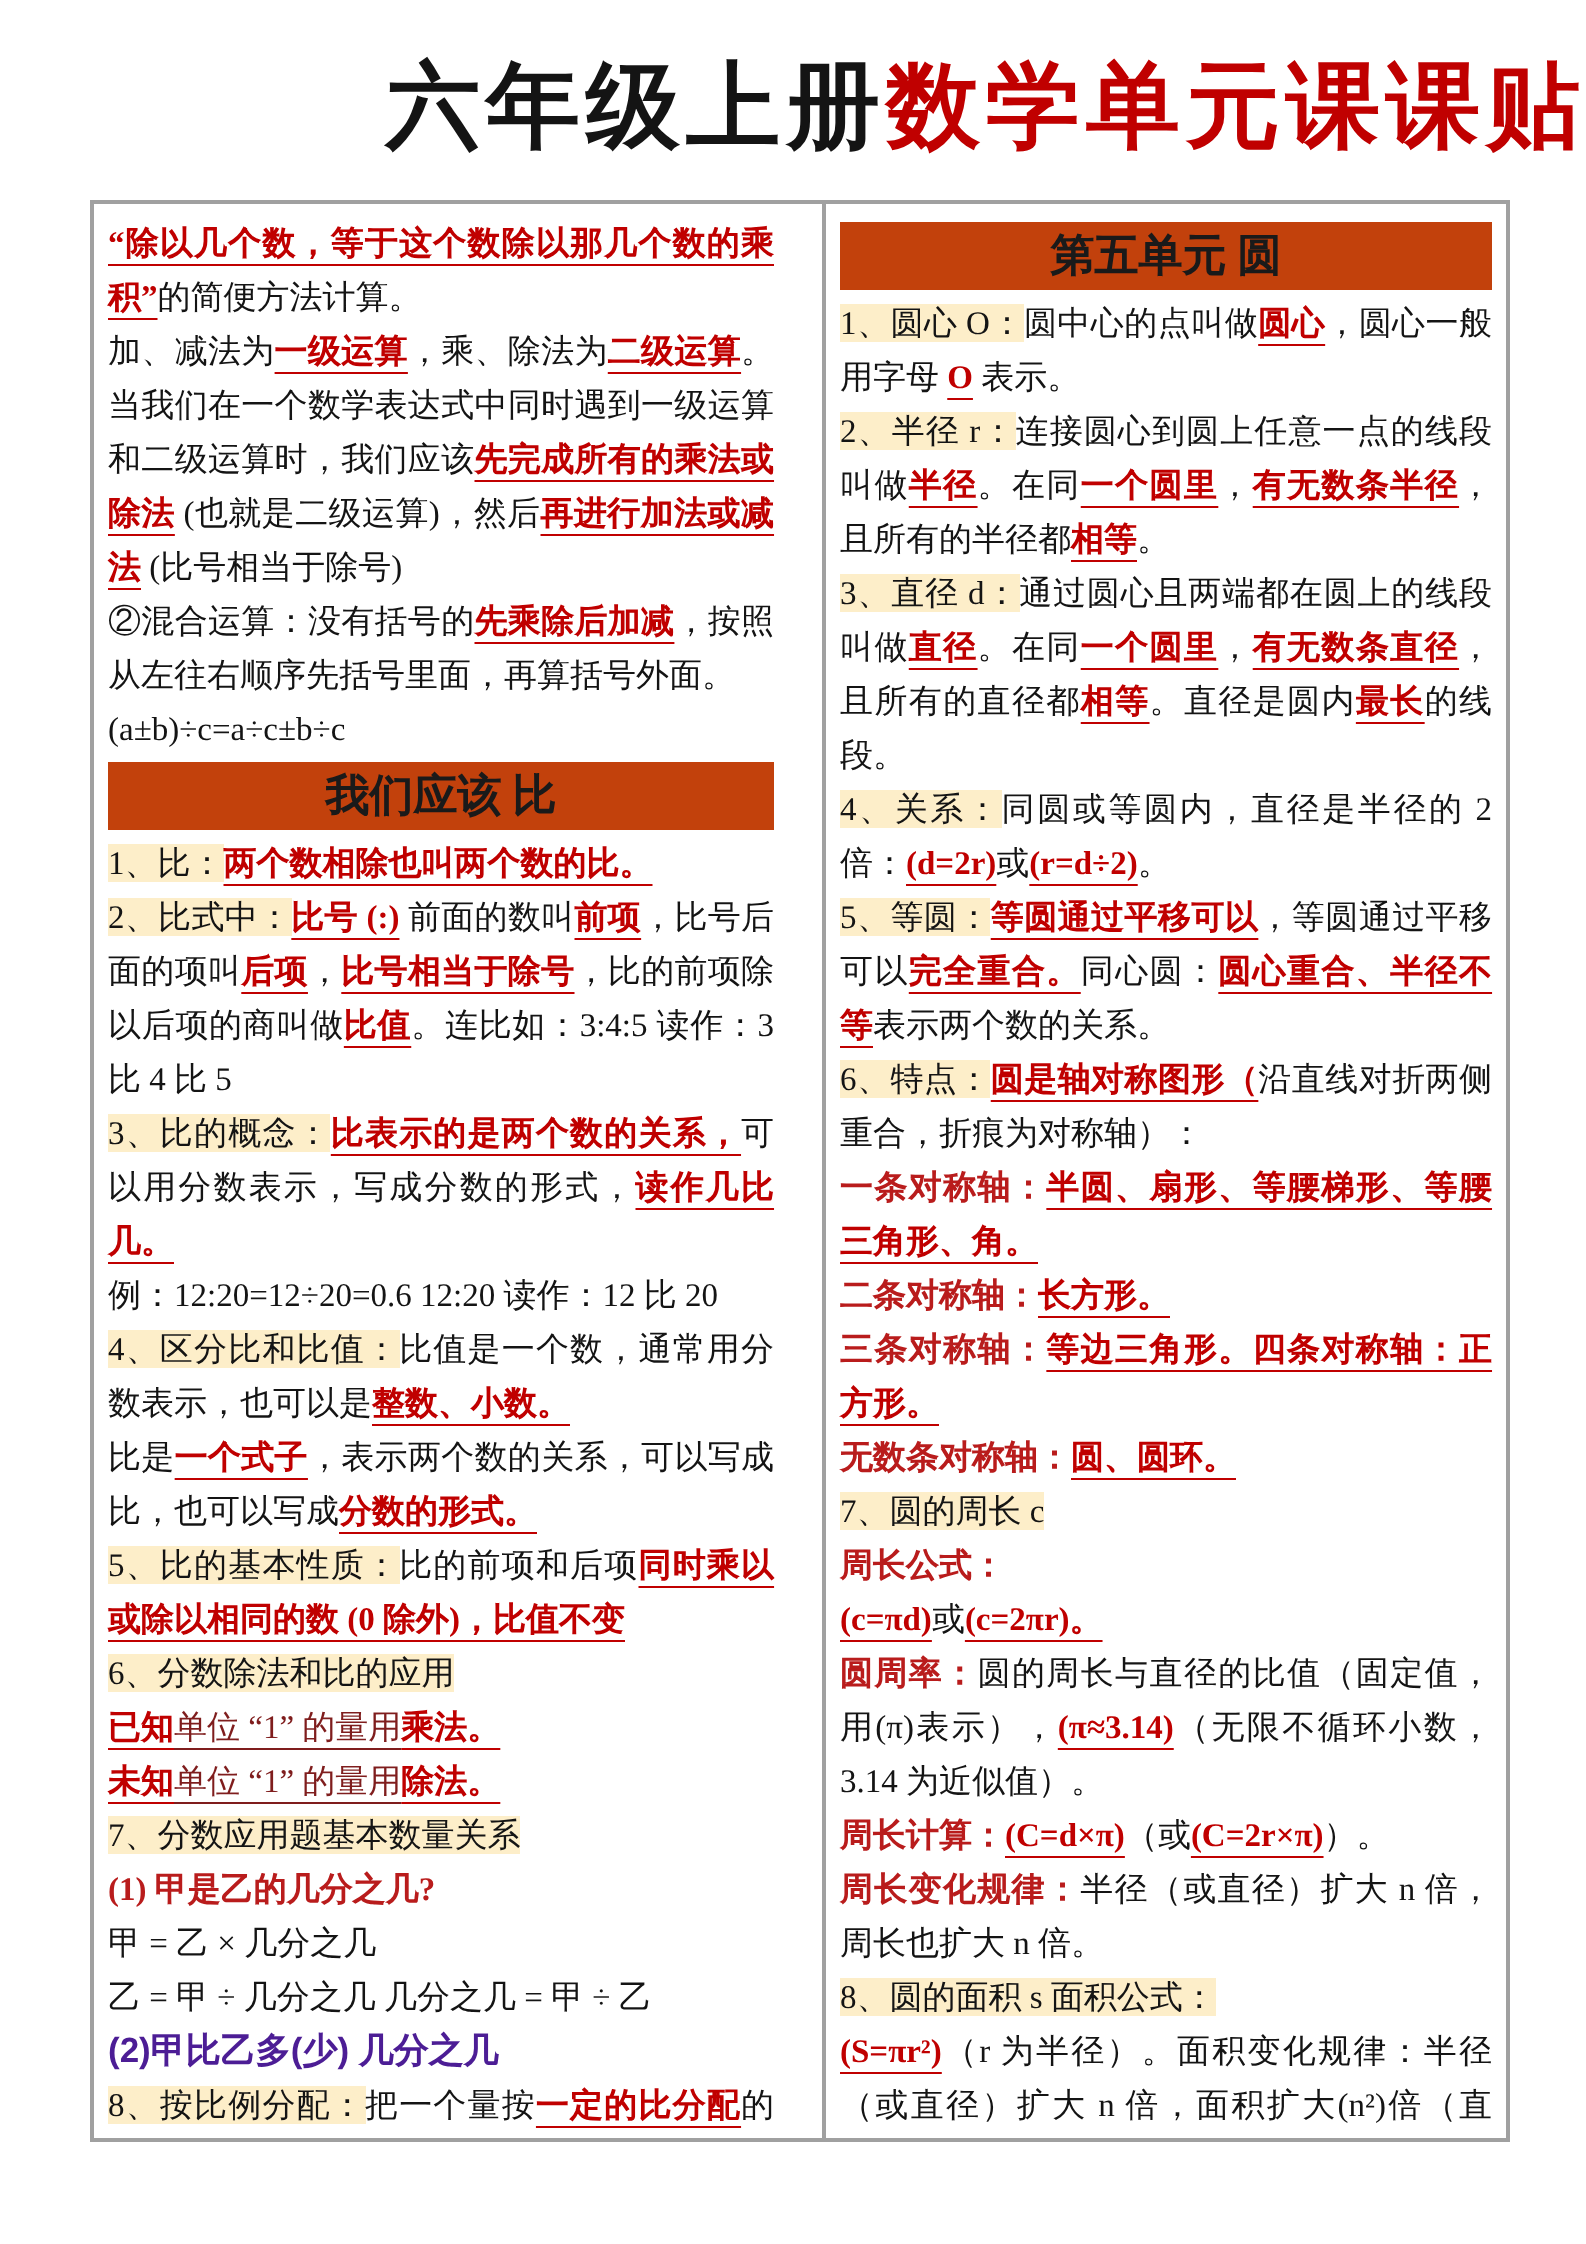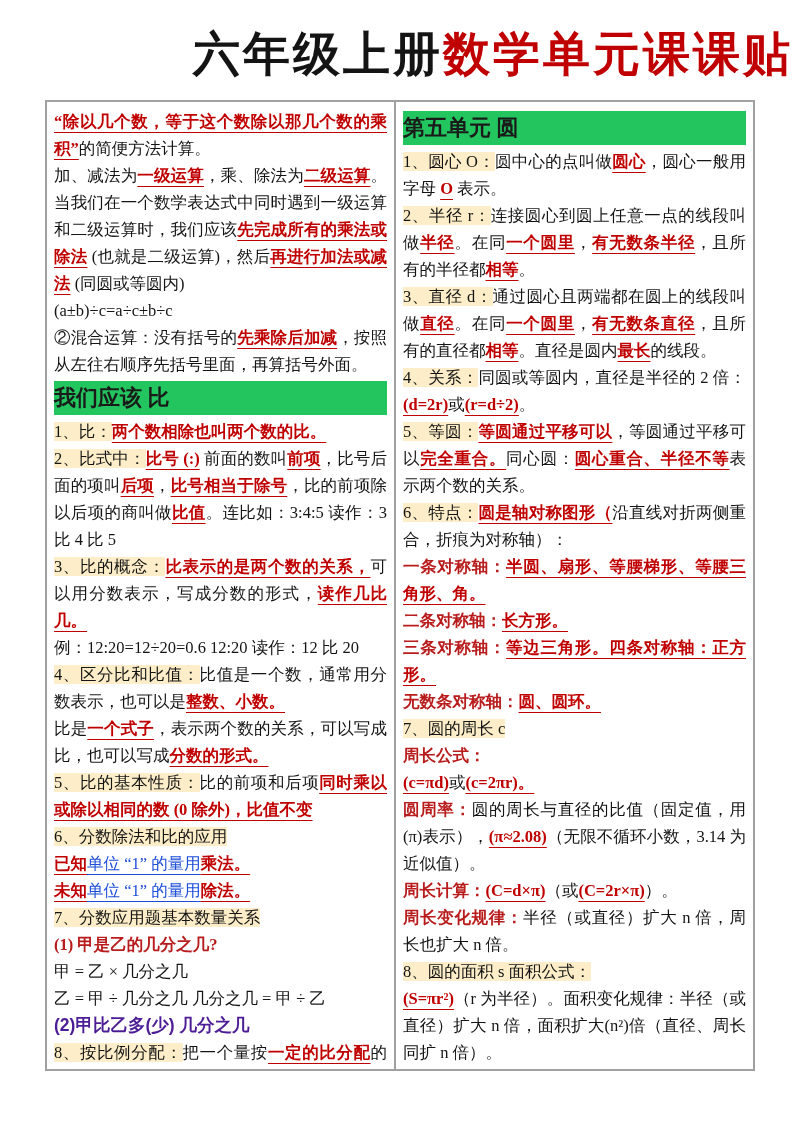--- a/index.html
+++ b/index.html
@@ -8,59 +8,59 @@
     font-family:"Liberation Serif","DejaVu Serif",serif;
     position:relative;overflow:hidden;color:#141414;
   }
   .title{
     margin:26px 0 0 0;text-align:right;
     font-size:47px;font-weight:bold;letter-spacing:3px;line-height:1.2;
   }
   .t-red{color:#c00000;}
   .sheet{
     position:absolute;left:45px;top:100px;width:710px;height:971px;
-    border:2px solid #a0a0a0;box-sizing:border-box;display:flex;background:#ffffff;
+    border:2px solid #a0a0a0;box-sizing:border-box;display:flex;background:#ffffff;gap:17px;
   }
   .col{
     box-sizing:border-box;padding:6px 7px 0 7px;
     font-size:16.5px;line-height:27px;text-align:justify;overflow:hidden;
   }
   .col-left{width:347px;}
   .col-right{flex:1;border-left:2px solid #a0a0a0;}
   .para{margin:0;}
   .sec-header{
-    background:#22c55e;font-size:22px;font-weight:bold;
+    background:#c2410c;text-align:center;font-size:22px;font-weight:bold;
     line-height:34px;margin:3px 0;color:#1a1a1a;
   }
   
   .rn{color:#141414;}
   .rru{
     color:#c00000;font-weight:bold;
     text-decoration:underline;text-underline-offset:5px;text-decoration-thickness:1.2px;
   }
   .rnu{
-    color:#1d4ed8;
+    color:#7f1d1d;
     text-decoration:underline;text-underline-offset:5px;text-decoration-thickness:1.2px;
   }
   .ry{background:#fdeec9;font-weight:normal;}
   .rb{color:#b91c1c;font-weight:bold;}
   .rbb{color:#4c1d95;font-weight:bold;font-family:"Liberation Sans","DejaVu Sans",sans-serif;font-size:17.5px;}
 </style>
 </head>
 <body>
 
 <div class="page">
   <h1 class="title"><span class="t-black">六年级上册</span><span class="t-red">数学单元课课贴</span></h1>
 
   <div class="sheet">
     <div class="col col-left">
         <div class="para"><span class="rru">“除以几个数，等于这个数除以那几个数的乘积”</span><span class="rn">的简便方法计算。</span></div>
-        <div class="para"><span class="rn">加、减法为</span><span class="rru">一级运算</span><span class="rn">，乘、除法为</span><span class="rru">二级运算</span><span class="rn">。当我们在一个数学表达式中同时遇到一级运算和二级运算时，我们应该</span><span class="rru">先完成所有的乘法或除法</span><span class="rn"> (也就是二级运算)，然后</span><span class="rru">再进行加法或减法</span><span class="rn"> (同圆或等圆内)</span></div>
+        <div class="para"><span class="rn">加、减法为</span><span class="rru">一级运算</span><span class="rn">，乘、除法为</span><span class="rru">二级运算</span><span class="rn">。当我们在一个数学表达式中同时遇到一级运算和二级运算时，我们应该</span><span class="rru">先完成所有的乘法或除法</span><span class="rn"> (也就是二级运算)，然后</span><span class="rru">再进行加法或减法</span><span class="rn"> (比号相当于除号)</span></div>
+        <div class="para"><span class="rn">②混合运算：没有括号的</span><span class="rru">先乘除后加减</span><span class="rn">，按照从左往右顺序先括号里面，再算括号外面。</span></div>
         <div class="para"><span class="rn">(a±b)÷c=a÷c±b÷c</span></div>
-        <div class="para"><span class="rn">②混合运算：没有括号的</span><span class="rru">先乘除后加减</span><span class="rn">，按照从左往右顺序先括号里面，再算括号外面。</span></div>
         <div class="sec-header">我们应该 比</div>
         <div class="para"><span class="ry">1、比：</span><span class="rru">两个数相除也叫两个数的比。</span></div>
         <div class="para"><span class="ry">2、比式中：</span><span class="rru">比号 (:)</span><span class="rn"> 前面的数叫</span><span class="rru">前项</span><span class="rn">，比号后面的项叫</span><span class="rru">后项</span><span class="rn">，</span><span class="rru">比号相当于除号</span><span class="rn">，比的前项除以后项的商叫做</span><span class="rru">比值</span><span class="rn">。连比如：3:4:5 读作：3 比 4 比 5</span></div>
         <div class="para"><span class="ry">3、比的概念：</span><span class="rru">比表示的是两个数的关系，</span><span class="rn">可以用分数表示，写成分数的形式，</span><span class="rru">读作几比几。</span></div>
         <div class="para"><span class="rn">例：12:20=12÷20=0.6 12:20 读作：12 比 20</span></div>
         <div class="para"><span class="ry">4、区分比和比值：</span><span class="rn">比值是一个数，通常用分数表示，也可以是</span><span class="rru">整数、小数。</span></div>
         <div class="para"><span class="rn">比是</span><span class="rru">一个式子</span><span class="rn">，表示两个数的关系，可以写成比，也可以写成</span><span class="rru">分数的形式。</span></div>
         <div class="para"><span class="ry">5、比的基本性质：</span><span class="rn">比的前项和后项</span><span class="rru">同时乘以或除以相同的数 (0 除外)，比值不变</span></div>
         <div class="para"><span class="ry">6、分数除法和比的应用</span></div>
         <div class="para"><span class="rru">已知</span><span class="rnu">单位 “1” 的量用</span><span class="rru">乘法。</span></div>
@@ -80,20 +80,20 @@
         <div class="para"><span class="ry">4、关系：</span><span class="rn">同圆或等圆内，直径是半径的 2 倍：</span><span class="rru">(d=2r)</span><span class="rn">或</span><span class="rru">(r=d÷2)</span><span class="rn">。</span></div>
         <div class="para"><span class="ry">5、等圆：</span><span class="rru">等圆通过平移可以</span><span class="rn">，等圆通过平移可以</span><span class="rru">完全重合。</span><span class="rn">同心圆：</span><span class="rru">圆心重合、半径不等</span><span class="rn">表示两个数的关系。</span></div>
         <div class="para"><span class="ry">6、特点：</span><span class="rru">圆是轴对称图形（</span><span class="rn">沿直线对折两侧重合，折痕为对称轴）：</span></div>
         <div class="para"><span class="rb">一条对称轴：</span><span class="rru">半圆、扇形、等腰梯形、等腰三角形、角。</span></div>
         <div class="para"><span class="rb">二条对称轴：</span><span class="rru">长方形。</span></div>
         <div class="para"><span class="rb">三条对称轴：</span><span class="rru">等边三角形。四条对称轴：正方形。</span></div>
         <div class="para"><span class="rb">无数条对称轴：</span><span class="rru">圆、圆环。</span></div>
         <div class="para"><span class="ry">7、圆的周长 c</span></div>
         <div class="para"><span class="rb">周长公式：</span></div>
         <div class="para"><span class="rru">(c=πd)</span><span class="rn">或</span><span class="rru">(c=2πr)。</span></div>
-        <div class="para"><span class="rb">圆周率：</span><span class="rn">圆的周长与直径的比值（固定值，用(π)表示），</span><span class="rru">(π≈2.08)</span><span class="rn">（无限不循环小数，3.14 为近似值）。</span></div>
+        <div class="para"><span class="rb">圆周率：</span><span class="rn">圆的周长与直径的比值（固定值，用(π)表示），</span><span class="rru">(π≈3.14)</span><span class="rn">（无限不循环小数，3.14 为近似值）。</span></div>
         <div class="para"><span class="rb">周长计算：</span><span class="rru">(C=d×π)</span><span class="rn">（或</span><span class="rru">(C=2r×π)</span><span class="rn">）。</span></div>
         <div class="para"><span class="rb">周长变化规律：</span><span class="rn">半径（或直径）扩大 n 倍，周长也扩大 n 倍。</span></div>
         <div class="para"><span class="ry">8、圆的面积 s 面积公式：</span></div>
         <div class="para"><span class="rru">(S=πr²)</span><span class="rn">（r 为半径）。面积变化规律：半径（或直径）扩大 n 倍，面积扩大(n²)倍（直径、周长同扩 n 倍）。</span></div>
       </div>
   </div>
 </div>
 
 </body></html>

